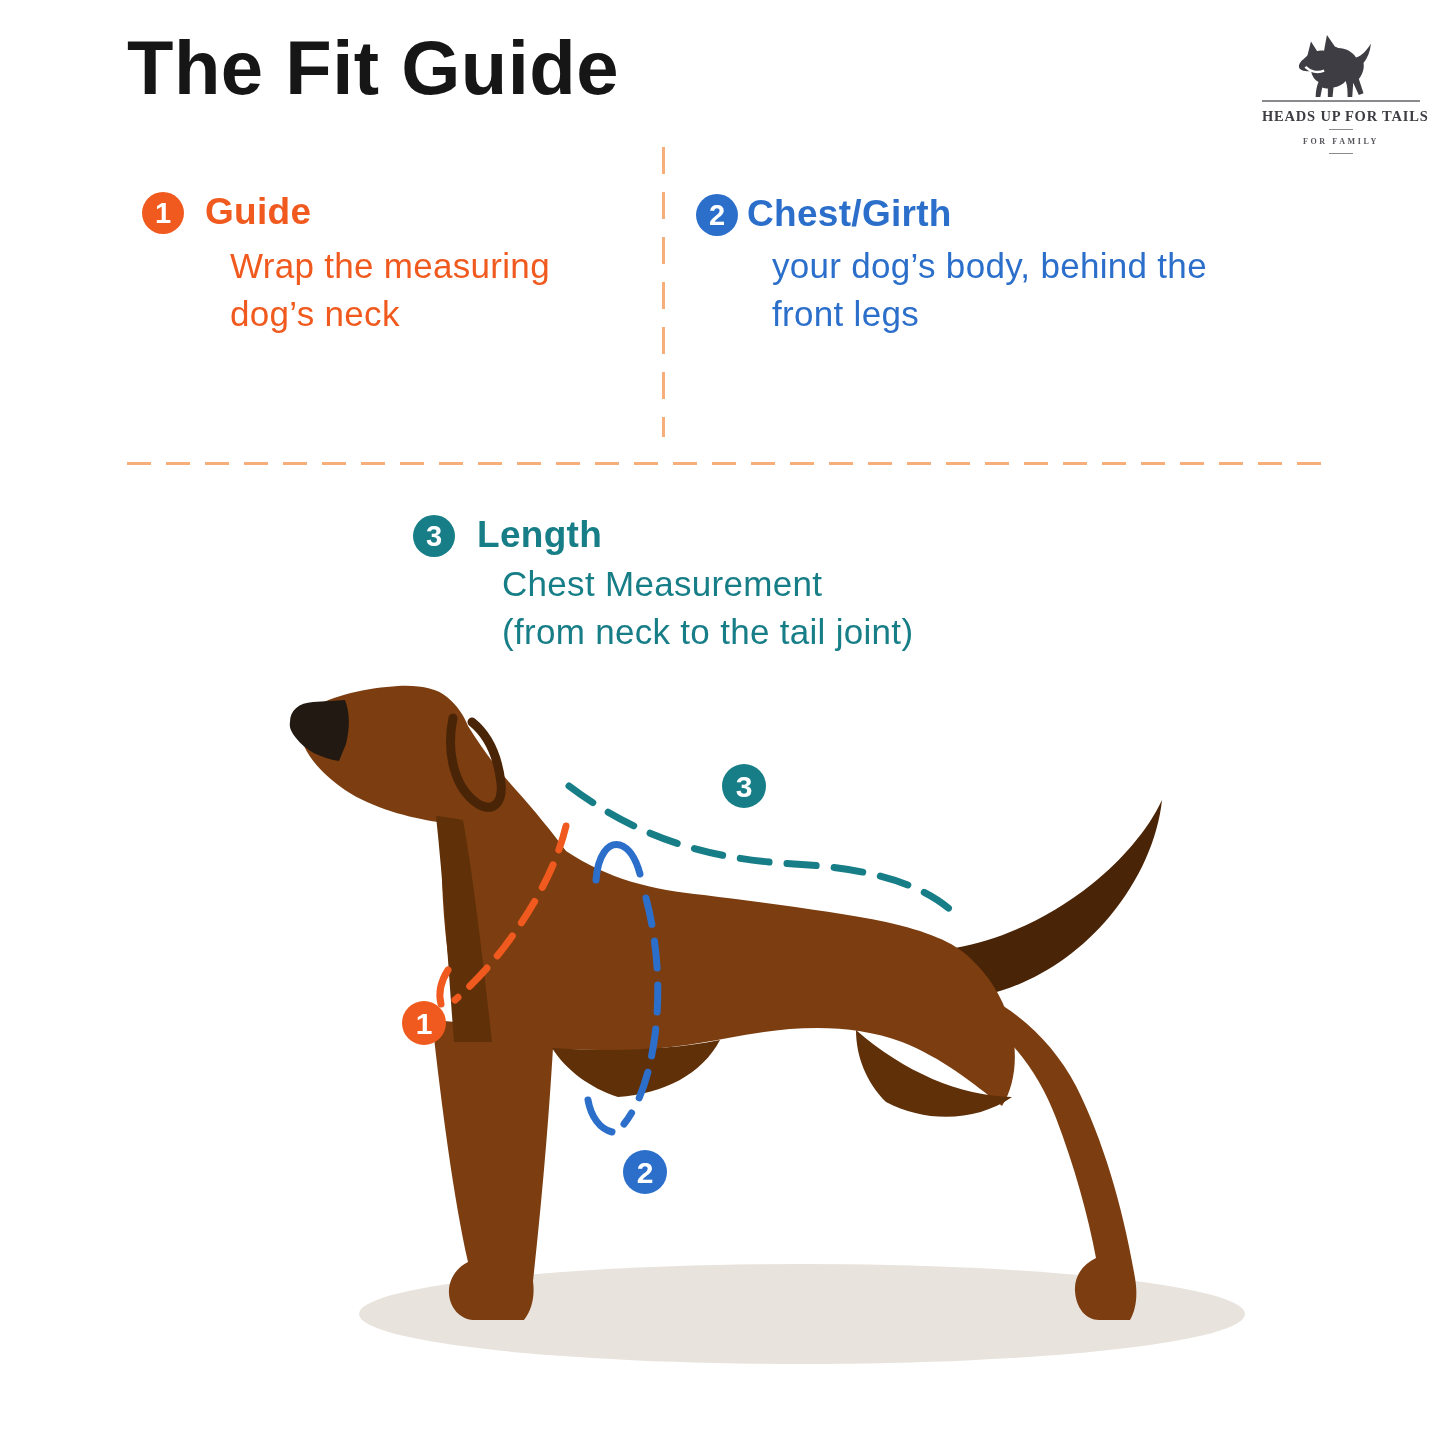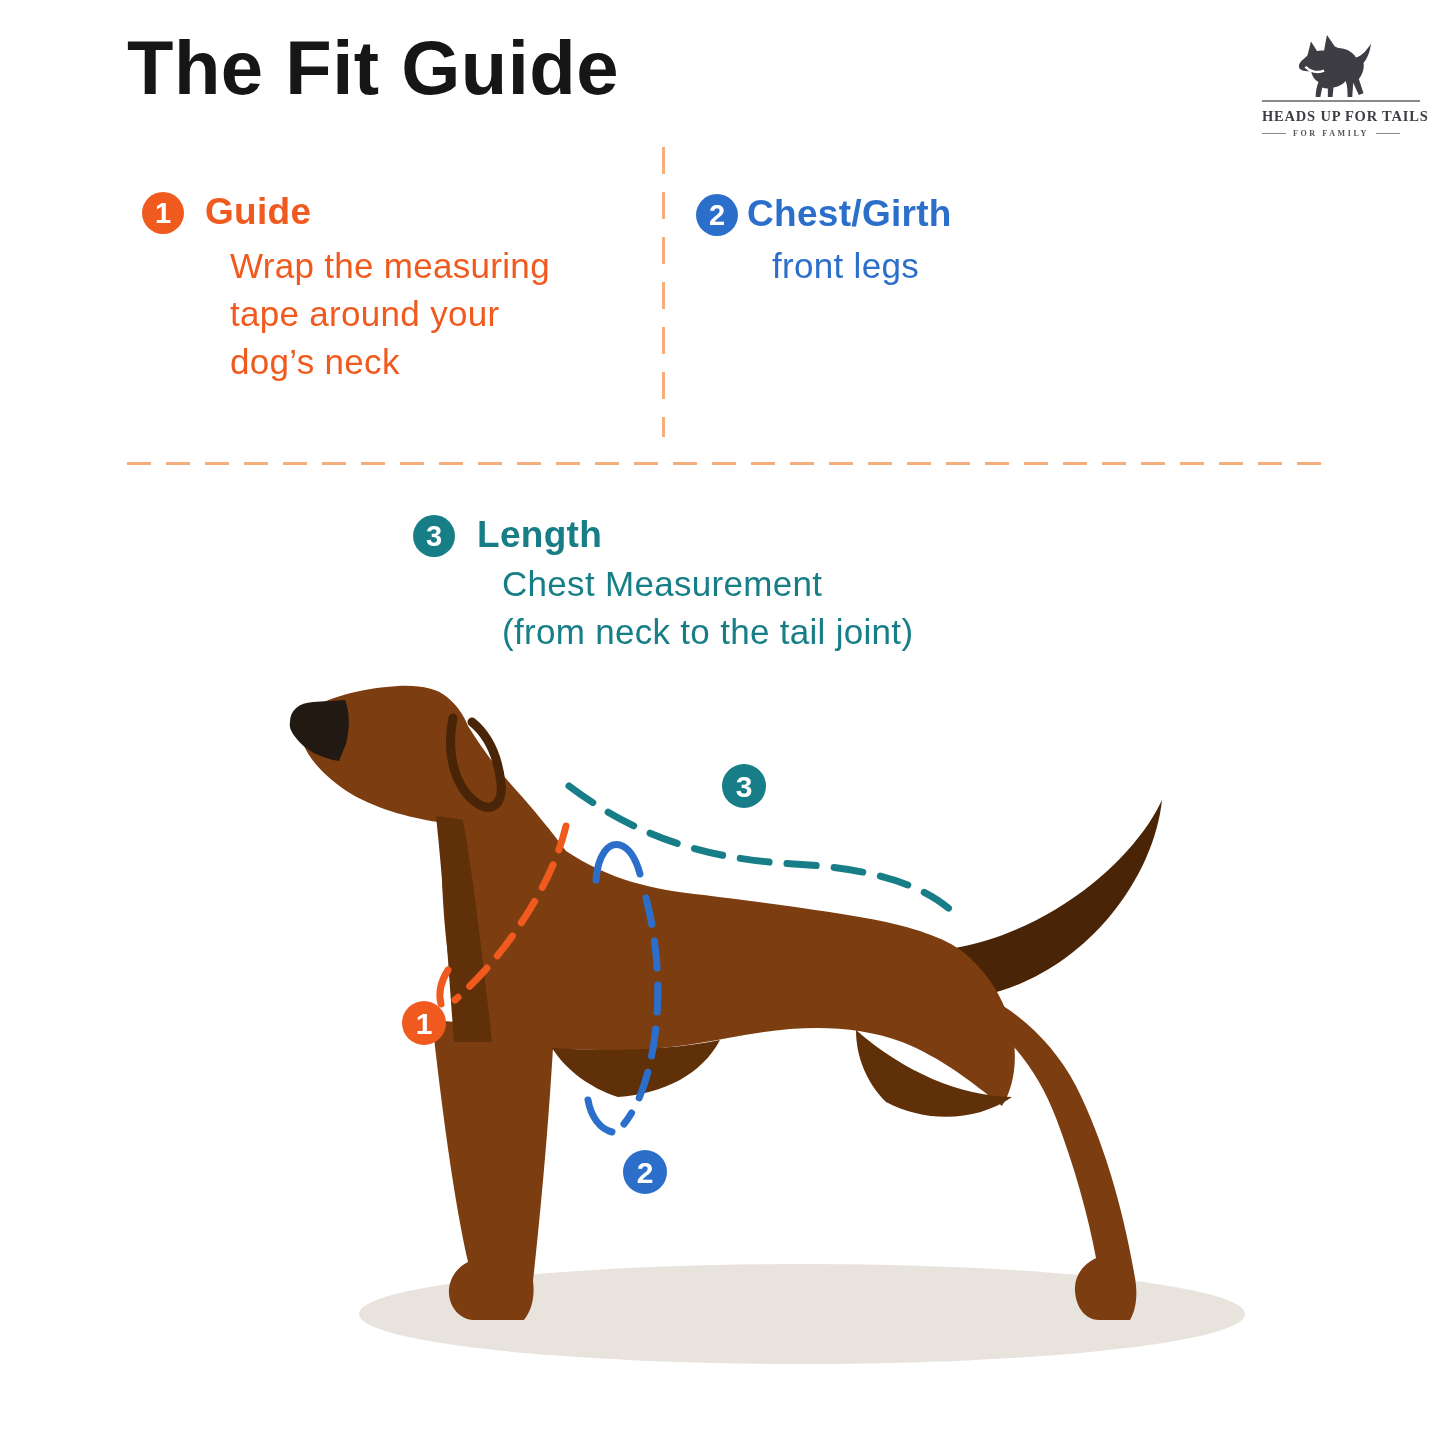--- a/index.html
+++ b/index.html
@@ -16,21 +16,21 @@
   
   .logo{left:1262px;top:28px;width:158px;text-align:center;}
   .logo-dog{display:block;margin:0 auto;}
   .logo-dog path{fill:var(--logo_ink);}
   .logo-dog .collar{fill:none;stroke:#ffffff;stroke-width:2.6;}
   .logo-line{height:2px;background:var(--logo_line);margin-top:-2px;}
   .logo-brand{
     font-family:"Liberation Serif",serif;font-size:14.5px;letter-spacing:0.8px;
     color:var(--logo_ink);margin-top:6px;white-space:nowrap;font-weight:600;
   }
-  .logo-tagline-row{display:flex;align-items:center;justify-content:flex-start;gap:7px;margin-top:4px;}
+  .logo-tagline-row{display:flex;align-items:center;justify-content:flex-end;gap:7px;margin-top:4px;flex-direction:column;}
   .tag-dash{width:24px;height:1px;background:var(--logo_line);}
   .logo-tagline{
     font-family:"Liberation Serif",serif;font-size:8px;letter-spacing:2.6px;
     color:#55555b;font-weight:600;white-space:nowrap;
   }
   
   .badge{
     width:42px;height:42px;border-radius:50%;display:flex;align-items:center;justify-content:center;
     color:var(--badge_number);font-weight:700;font-size:29px;
   }
@@ -90,27 +90,27 @@
     <span class="tag-dash"></span>
     <span class="logo-tagline">FOR FAMILY</span>
     <span class="tag-dash"></span>
   </div>
 </div>
 
 <div class="abs badge bg-orange" style="left:142px;top:192px;">1</div>
 <div class="abs heading c-orange" style="left:205px;top:190px;">Guide</div>
 <div class="abs bodytext c-orange" style="left:205px;top:242px;">
   <div>Wrap the measuring</div>
-  <div>tape around your</div>
   <div>dog’s neck</div>
 </div>
 
 <div class="abs badge bg-blue" style="left:696px;top:194px;">2</div>
 <div class="abs heading c-blue" style="left:747px;top:192px;">Chest/Girth</div>
 <div class="abs bodytext c-blue" style="left:747px;top:242px;">
+  <div>your dog’s body, behind the</div>
   <div>front legs</div>
 </div>
 
 <div class="abs badge bg-teal" style="left:413px;top:515px;">3</div>
 <div class="abs heading c-teal" style="left:477px;top:513px;text-align:right;">Length</div>
 <div class="abs bodytext c-teal" style="left:477px;top:560px;">
   <div>Chest Measurement</div>
   <div>(from neck to the tail joint)</div>
 </div>
 

